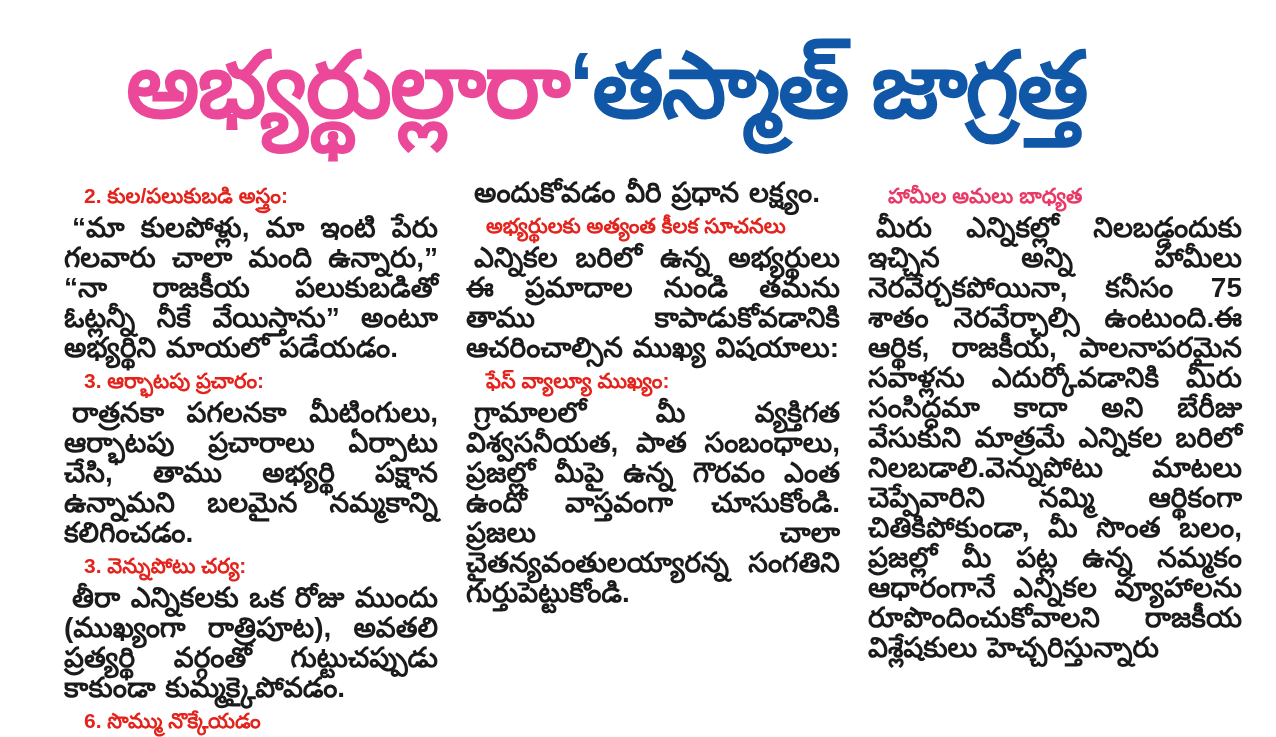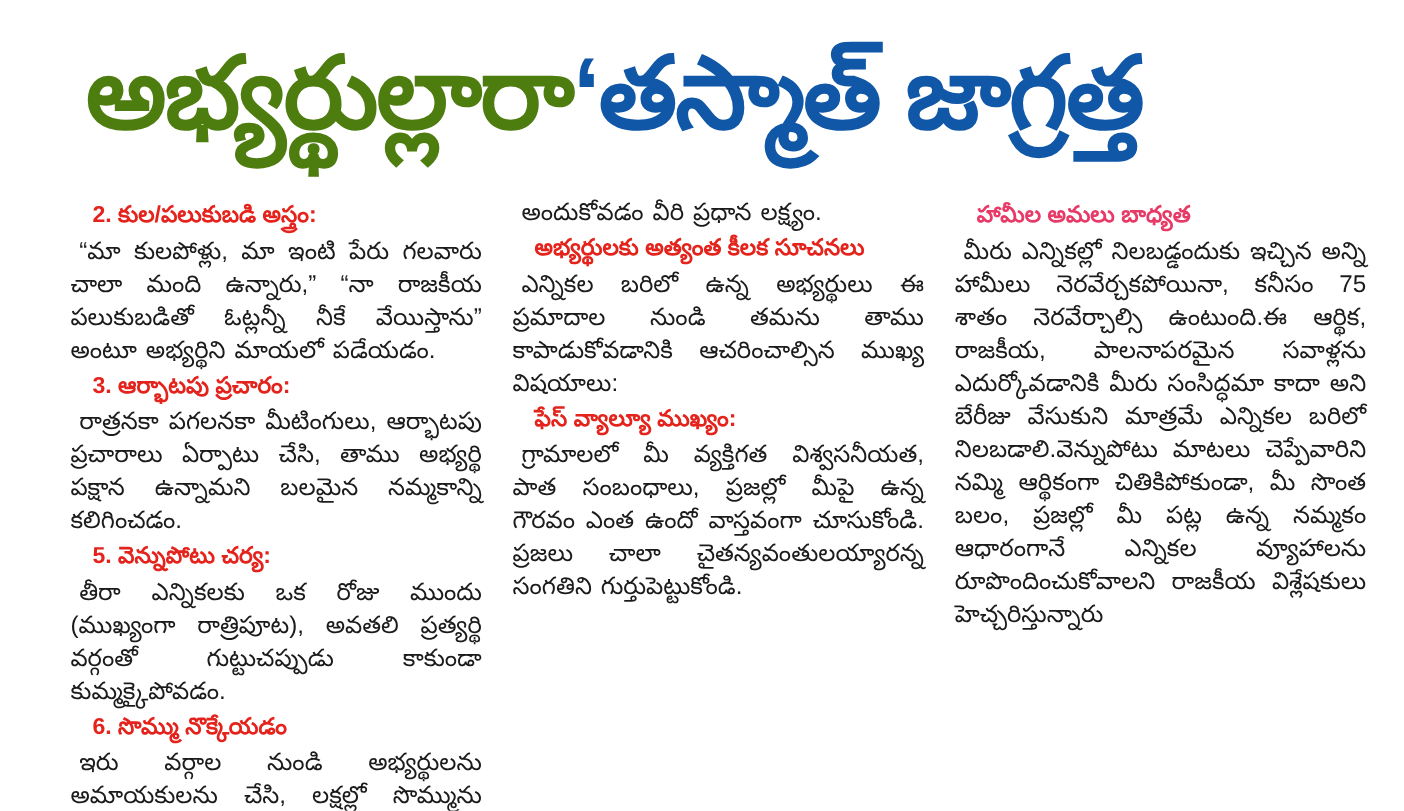--- a/index.html
+++ b/index.html
@@ -19,42 +19,44 @@
     display: flex;
     align-items: center;
     padding-left: 78px;
     white-space: nowrap;
     font-weight: 700;
     font-size: 92px;
     letter-spacing: -2px;
     line-height: 1.1;
   }
   .headline .black-part {
-    color: #4d7c0f;
+    color: #ec4899;
+    margin-left: 48px;
   }
   .headline .blue-part {
     color: var(--headline-blue, #1057a7);
   }
   .content {
     display: flex;
     gap: 28px;
     padding: 6px 32px 0 64px;
   }
   .col {
     width: 374px;
     flex: 0 0 374px;
   }
   .para {
-    font-size: 22px;
+    font-size: 28px;
     line-height: 30px;
     color: var(--body-text, #1b1b1b);
     text-align: justify;
     text-indent: 8px;
     margin: 0 0 4px 0;
     word-spacing: 2px;
+    font-weight: bold;
   }
   .heading {
     font-size: 21px;
     line-height: 28px;
     font-weight: 700;
     padding-left: 20px;
     margin: 4px 0 3px 0;
   }
   .heading.red { color: var(--heading-red, #e4231c); }
   .heading.pink { color: var(--heading-pink, #e73a67); }
@@ -67,21 +69,21 @@
   <span class="blue-part">‘తస్మాత్ జాగ్రత్త</span>
 </div>
 
 <div class="content">
 
   <div class="col">
     <div class="heading red">2. కుల/పలుకుబడి అస్త్రం:</div>
     <p class="para">“మా కులపోళ్లు, మా ఇంటి పేరు గలవారు చాలా మంది ఉన్నారు,” “నా రాజకీయ పలుకుబడితో ఓట్లన్నీ నీకే వేయిస్తాను” అంటూ అభ్యర్థిని మాయలో పడేయడం.</p>
     <div class="heading red">3. ఆర్భాటపు ప్రచారం:</div>
     <p class="para">రాత్రనకా పగలనకా మీటింగులు, ఆర్భాటపు ప్రచారాలు ఏర్పాటు చేసి, తాము అభ్యర్థి పక్షాన ఉన్నామని బలమైన నమ్మకాన్ని కలిగించడం.</p>
-    <div class="heading red">5. వెన్నుపోటు చర్య:</div>
+    <div class="heading red">3. వెన్నుపోటు చర్య:</div>
     <p class="para">తీరా ఎన్నికలకు ఒక రోజు ముందు (ముఖ్యంగా రాత్రిపూట), అవతలి ప్రత్యర్థి వర్గంతో గుట్టుచప్పుడు కాకుండా కుమ్మక్కైపోవడం.</p>
     <div class="heading red">6. సొమ్ము నొక్కేయడం</div>
     <p class="para">ఇరు వర్గాల నుండి అభ్యర్థులను అమాయకులను చేసి, లక్షల్లో సొమ్మును నొక్కేయడం వీరి వెన్నతో పెట్టిన విద్య. అభ్యర్థిని నిలువునా ముంచేసి, ప్రత్యర్థి దగ్గర నుంచి కావలసినంత ముడుపులు</p>
   </div>
 
   <div class="col">
     <p class="para">అందుకోవడం వీరి ప్రధాన లక్ష్యం.</p>
     <div class="heading red">అభ్యర్థులకు అత్యంత కీలక సూచనలు</div>
     <p class="para">ఎన్నికల బరిలో ఉన్న అభ్యర్థులు ఈ ప్రమాదాల నుండి తమను తాము కాపాడుకోవడానికి ఆచరించాల్సిన ముఖ్య విషయాలు:</p>
     <div class="heading red">ఫేస్ వ్యాల్యూ ముఖ్యం:</div>

